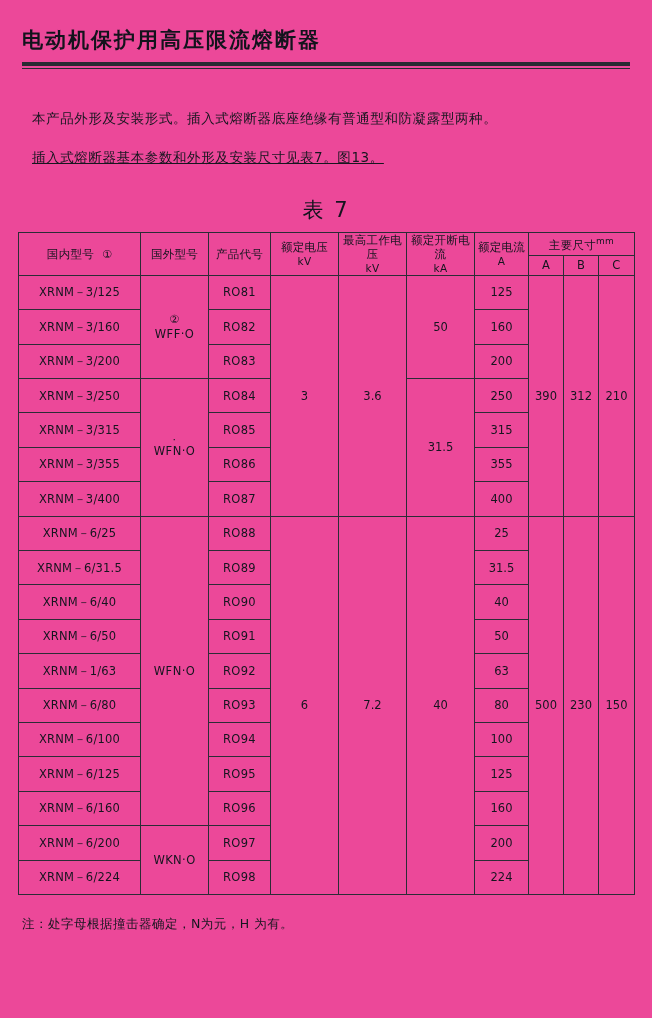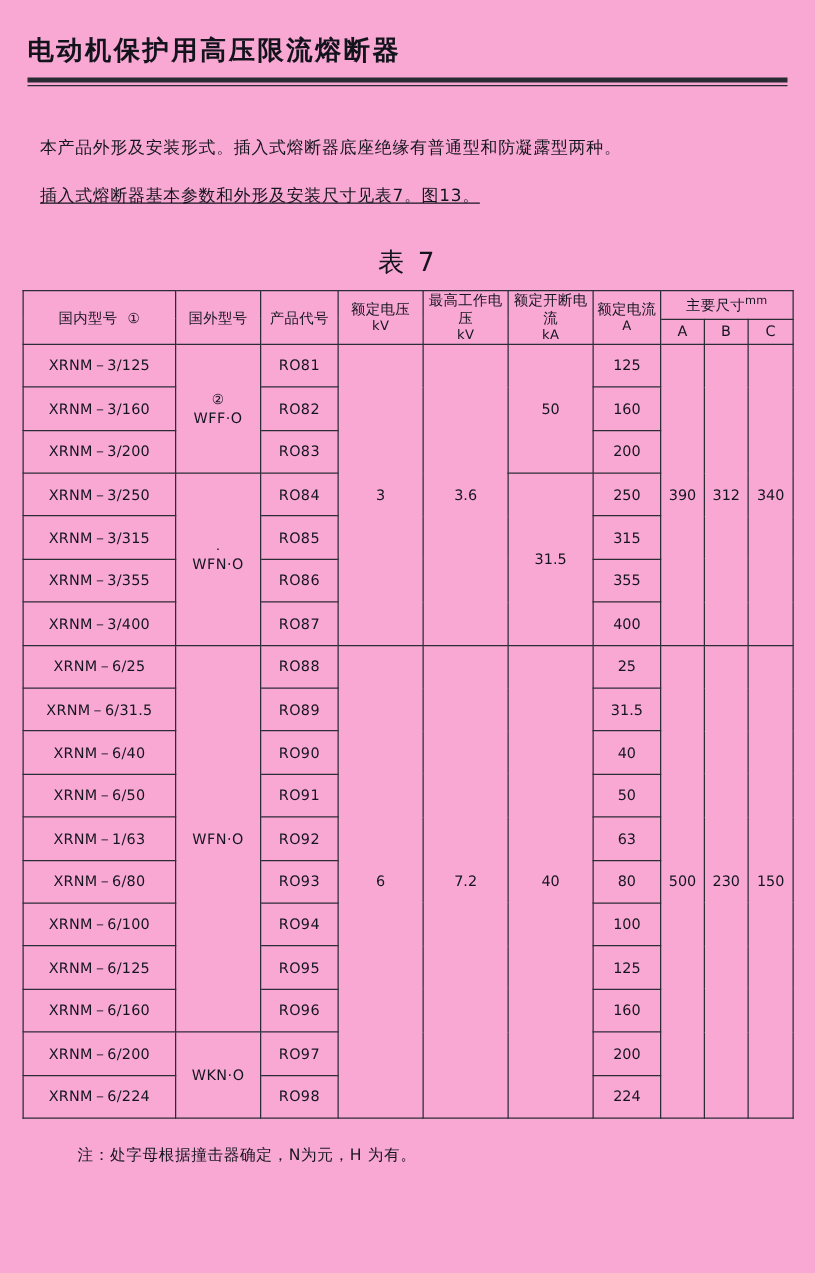--- a/index.html
+++ b/index.html
@@ -11,21 +11,21 @@
     width: 652px;
     height: 1018px;
     overflow: hidden;
     font-family: "DejaVu Sans", "Liberation Sans", sans-serif;
     color: #14141e;
   }
   .page {
     position: relative;
     width: 652px;
     height: 1018px;
-    background: #f9a8d4;
+    background: #ec4899;
     box-sizing: border-box;
   }
   
   .title-wrap {
     position: absolute;
     left: 22px;
     top: 28px;
     width: 608px;
   }
   .doc-title {
@@ -134,21 +134,20 @@
     line-height: 8px;
     height: 8px;
   }
   .note {
     position: absolute;
     left: 22px;
     top: 916px;
     font-size: 12.5px;
     letter-spacing: 0.5px;
     color: #16161f;
-    margin-left: 40px;
   }
   .circled {
     display: inline-block;
     font-size: 11px;
     line-height: 1;
   }
 </style>
 </head>
 <body>
 
@@ -221,21 +220,21 @@
             <div class="sup-circ">②</div>
             <div>WFF·O</div>
           </td>
           <td class="cell-code">RO81</td>
           <td rowspan="7">3</td>
           <td rowspan="7">3.6</td>
           <td rowspan="3">50</td>
           <td>125</td>
           <td rowspan="7">390</td>
           <td rowspan="7">312</td>
-          <td rowspan="7">340</td>
+          <td rowspan="7">210</td>
         </tr>
 
         <tr>
           <td class="cell-model">XRNM－3/160</td>
           <td class="cell-code">RO82</td>
           <td>160</td>
         </tr>
 
         <tr>
           <td class="cell-model">XRNM－3/200</td>

